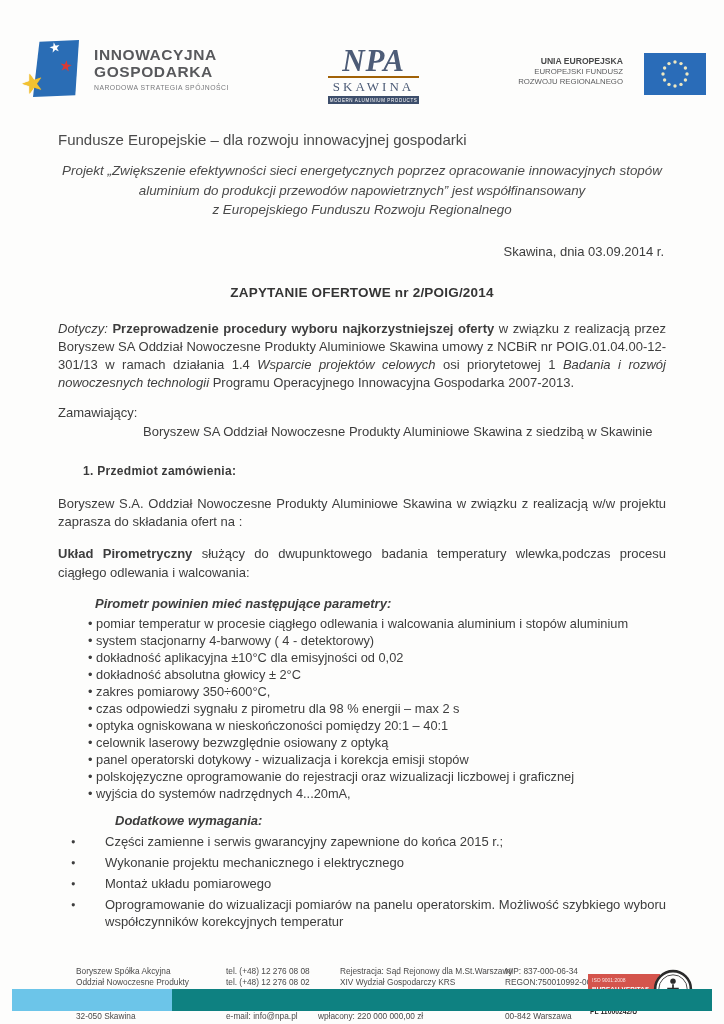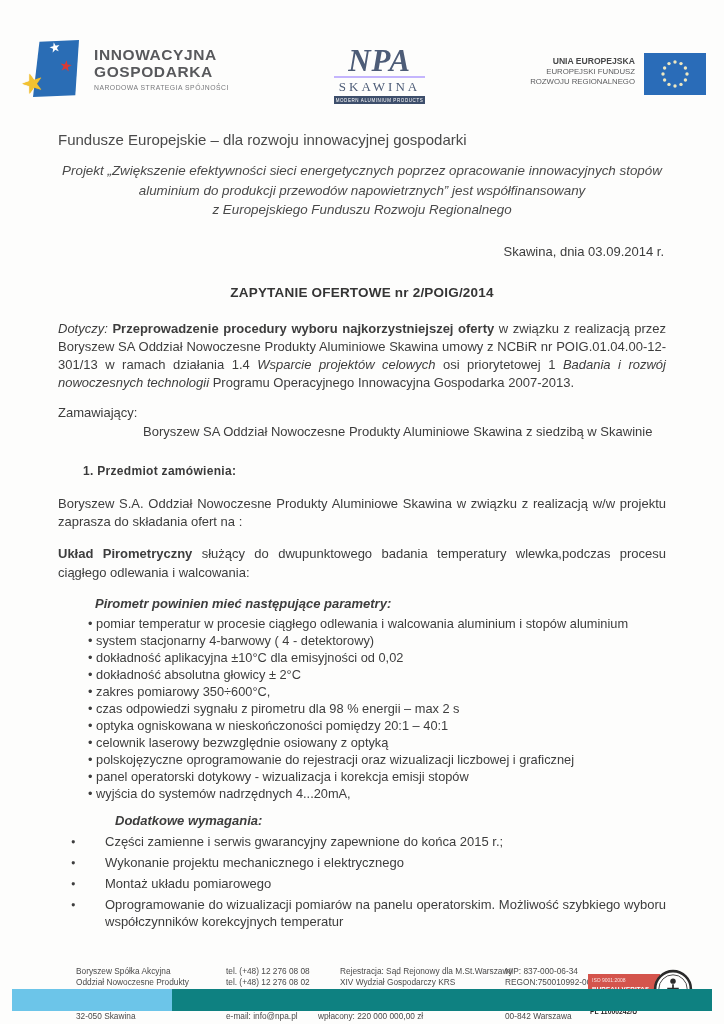--- a/index.html
+++ b/index.html
@@ -18,25 +18,25 @@
   .ig-flag{width:46px;height:57px;background:#2a6db5;clip-path:polygon(14% 3%,100% 0%,92% 97%,0% 100%);margin-left:3px;}
   .ig-star{position:absolute;line-height:1;font-family:"DejaVu Sans",sans-serif;}
   .star-white{top:1px;left:19px;font-size:13px;color:#fff;transform:rotate(-12deg);}
   .star-red{top:19px;left:29px;font-size:15px;color:#d93a36;transform:rotate(8deg);}
   .star-yellow{top:30px;left:-9px;font-size:26px;color:#f2c230;transform:rotate(-18deg);text-shadow:0 0 1px #e6a817;}
   .ig-text{margin-top:6px;}
   .ig-line{font-size:15.5px;font-weight:bold;color:#58595c;letter-spacing:.6px;line-height:1.12;}
   .ig-sub{font-size:6.8px;color:#77787b;letter-spacing:.5px;margin-top:3px;}
 
   .npa-logo{text-align:center;margin-top:6px;font-family:"Liberation Serif","DejaVu Serif",serif;color:#4d5c77;}
-  .npa-acronym{display:block;font-size:31px;font-weight:bold;font-style:italic;letter-spacing:1px;line-height:.95;border-bottom:2px solid #c4b5fd;padding:0 8px 1px;}
+  .npa-acronym{display:block;font-size:31px;font-weight:bold;font-style:italic;letter-spacing:1px;line-height:.95;border-bottom:2px solid #a16207;padding:0 8px 1px;}
   .npa-city{display:block;font-size:13px;letter-spacing:3px;margin-top:1px;}
   .npa-banner{display:block;background:#3d4e6b;color:#fff;font-size:4.5px;letter-spacing:.6px;padding:1.5px 2px;margin-top:1px;font-family:"Liberation Sans",sans-serif;}
 
-  .eu-logo{display:flex;gap:9px;align-items:flex-start;margin-top:13px;}
+  .eu-logo{display:flex;gap:21px;align-items:flex-start;margin-top:13px;}
   .eu-text{text-align:right;margin-top:3px;}
   .eu-line1{font-size:8.6px;font-weight:bold;color:#474849;line-height:1.3;}
   .eu-line{font-size:7.8px;color:#5a5b5d;line-height:1.3;}
   .eu-flag{display:block;}
 
   
   .funds-line{text-align:left;font-size:15px;color:#4a4a4a;margin-top:27px;}
   .project-para{text-align:center;font-style:italic;font-size:13.4px;color:#4a4a4a;line-height:1.45;margin-top:13px;}
   .date-line{text-align:right;font-size:13px;margin-top:24px;padding-right:2px;}
   .doc-title{text-align:center;font-weight:bold;font-size:13.5px;color:#353535;margin-top:26px;letter-spacing:.2px;}
@@ -164,22 +164,22 @@
     <div class="params-heading">Pirometr powinien mieć następujące parametry:</div>
     <ul class="params">
       <li>pomiar temperatur w procesie ciągłego odlewania i walcowania aluminium i stopów aluminium</li>
       <li>system stacjonarny 4-barwowy ( 4 - detektorowy)</li>
       <li>dokładność aplikacyjna ±10°C dla emisyjności od 0,02</li>
       <li>dokładność absolutna głowicy ± 2°C</li>
       <li>zakres pomiarowy 350÷600°C,</li>
       <li>czas odpowiedzi sygnału z pirometru dla 98 % energii – max 2 s</li>
       <li>optyka ogniskowana w nieskończoności pomiędzy 20:1 – 40:1</li>
       <li>celownik laserowy bezwzględnie osiowany z optyką</li>
+      <li>panel operatorski dotykowy - wizualizacja i korekcja emisji stopów</li>
       <li>polskojęzyczne oprogramowanie do rejestracji oraz wizualizacji liczbowej i graficznej</li>
-      <li>panel operatorski dotykowy - wizualizacja i korekcja emisji stopów</li>
       <li>wyjścia do systemów nadrzędnych 4...20mA,</li>
     </ul>
   </div>
 
   <div class="extras-heading">Dodatkowe wymagania:</div>
   <ul class="extras">
     <li>Części zamienne i serwis gwarancyjny zapewnione do końca 2015 r.;</li>
     <li>Wykonanie projektu mechanicznego i elektrycznego</li>
     <li>Montaż układu pomiarowego</li>
     <li>Oprogramowanie do wizualizacji pomiarów na panelu operatorskim. Możliwość szybkiego wyboru współczynników korekcyjnych temperatur</li>

